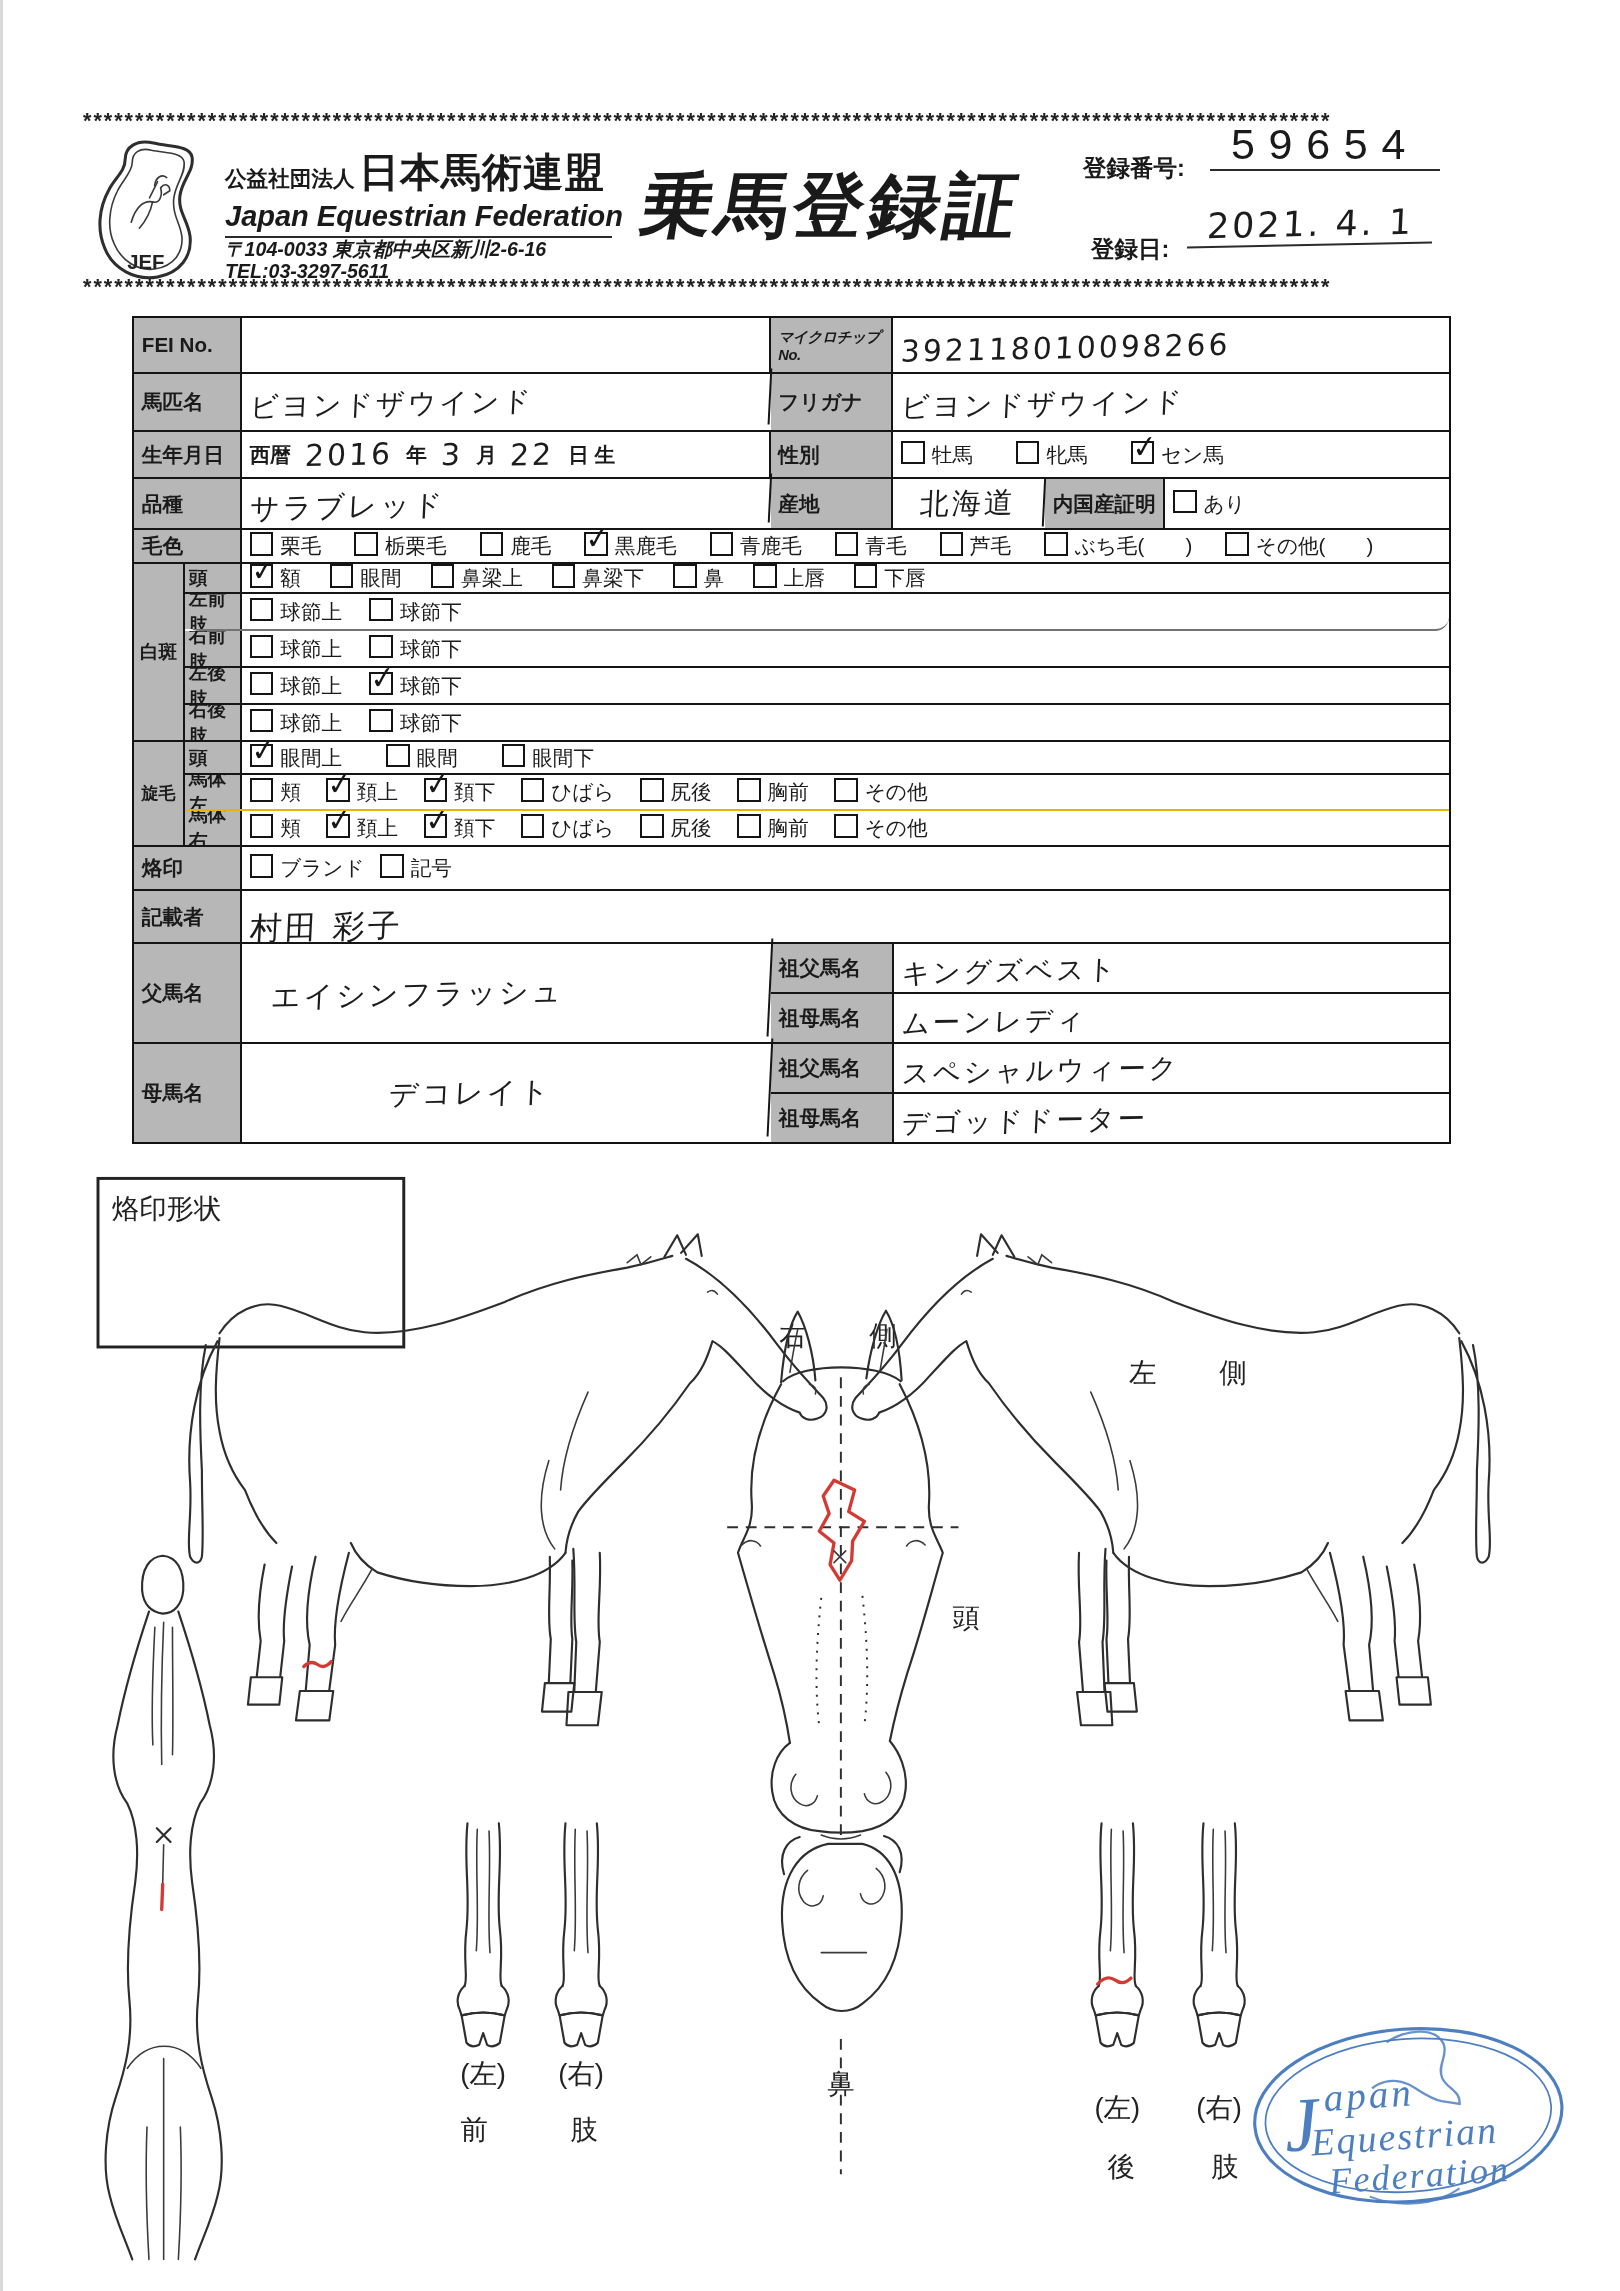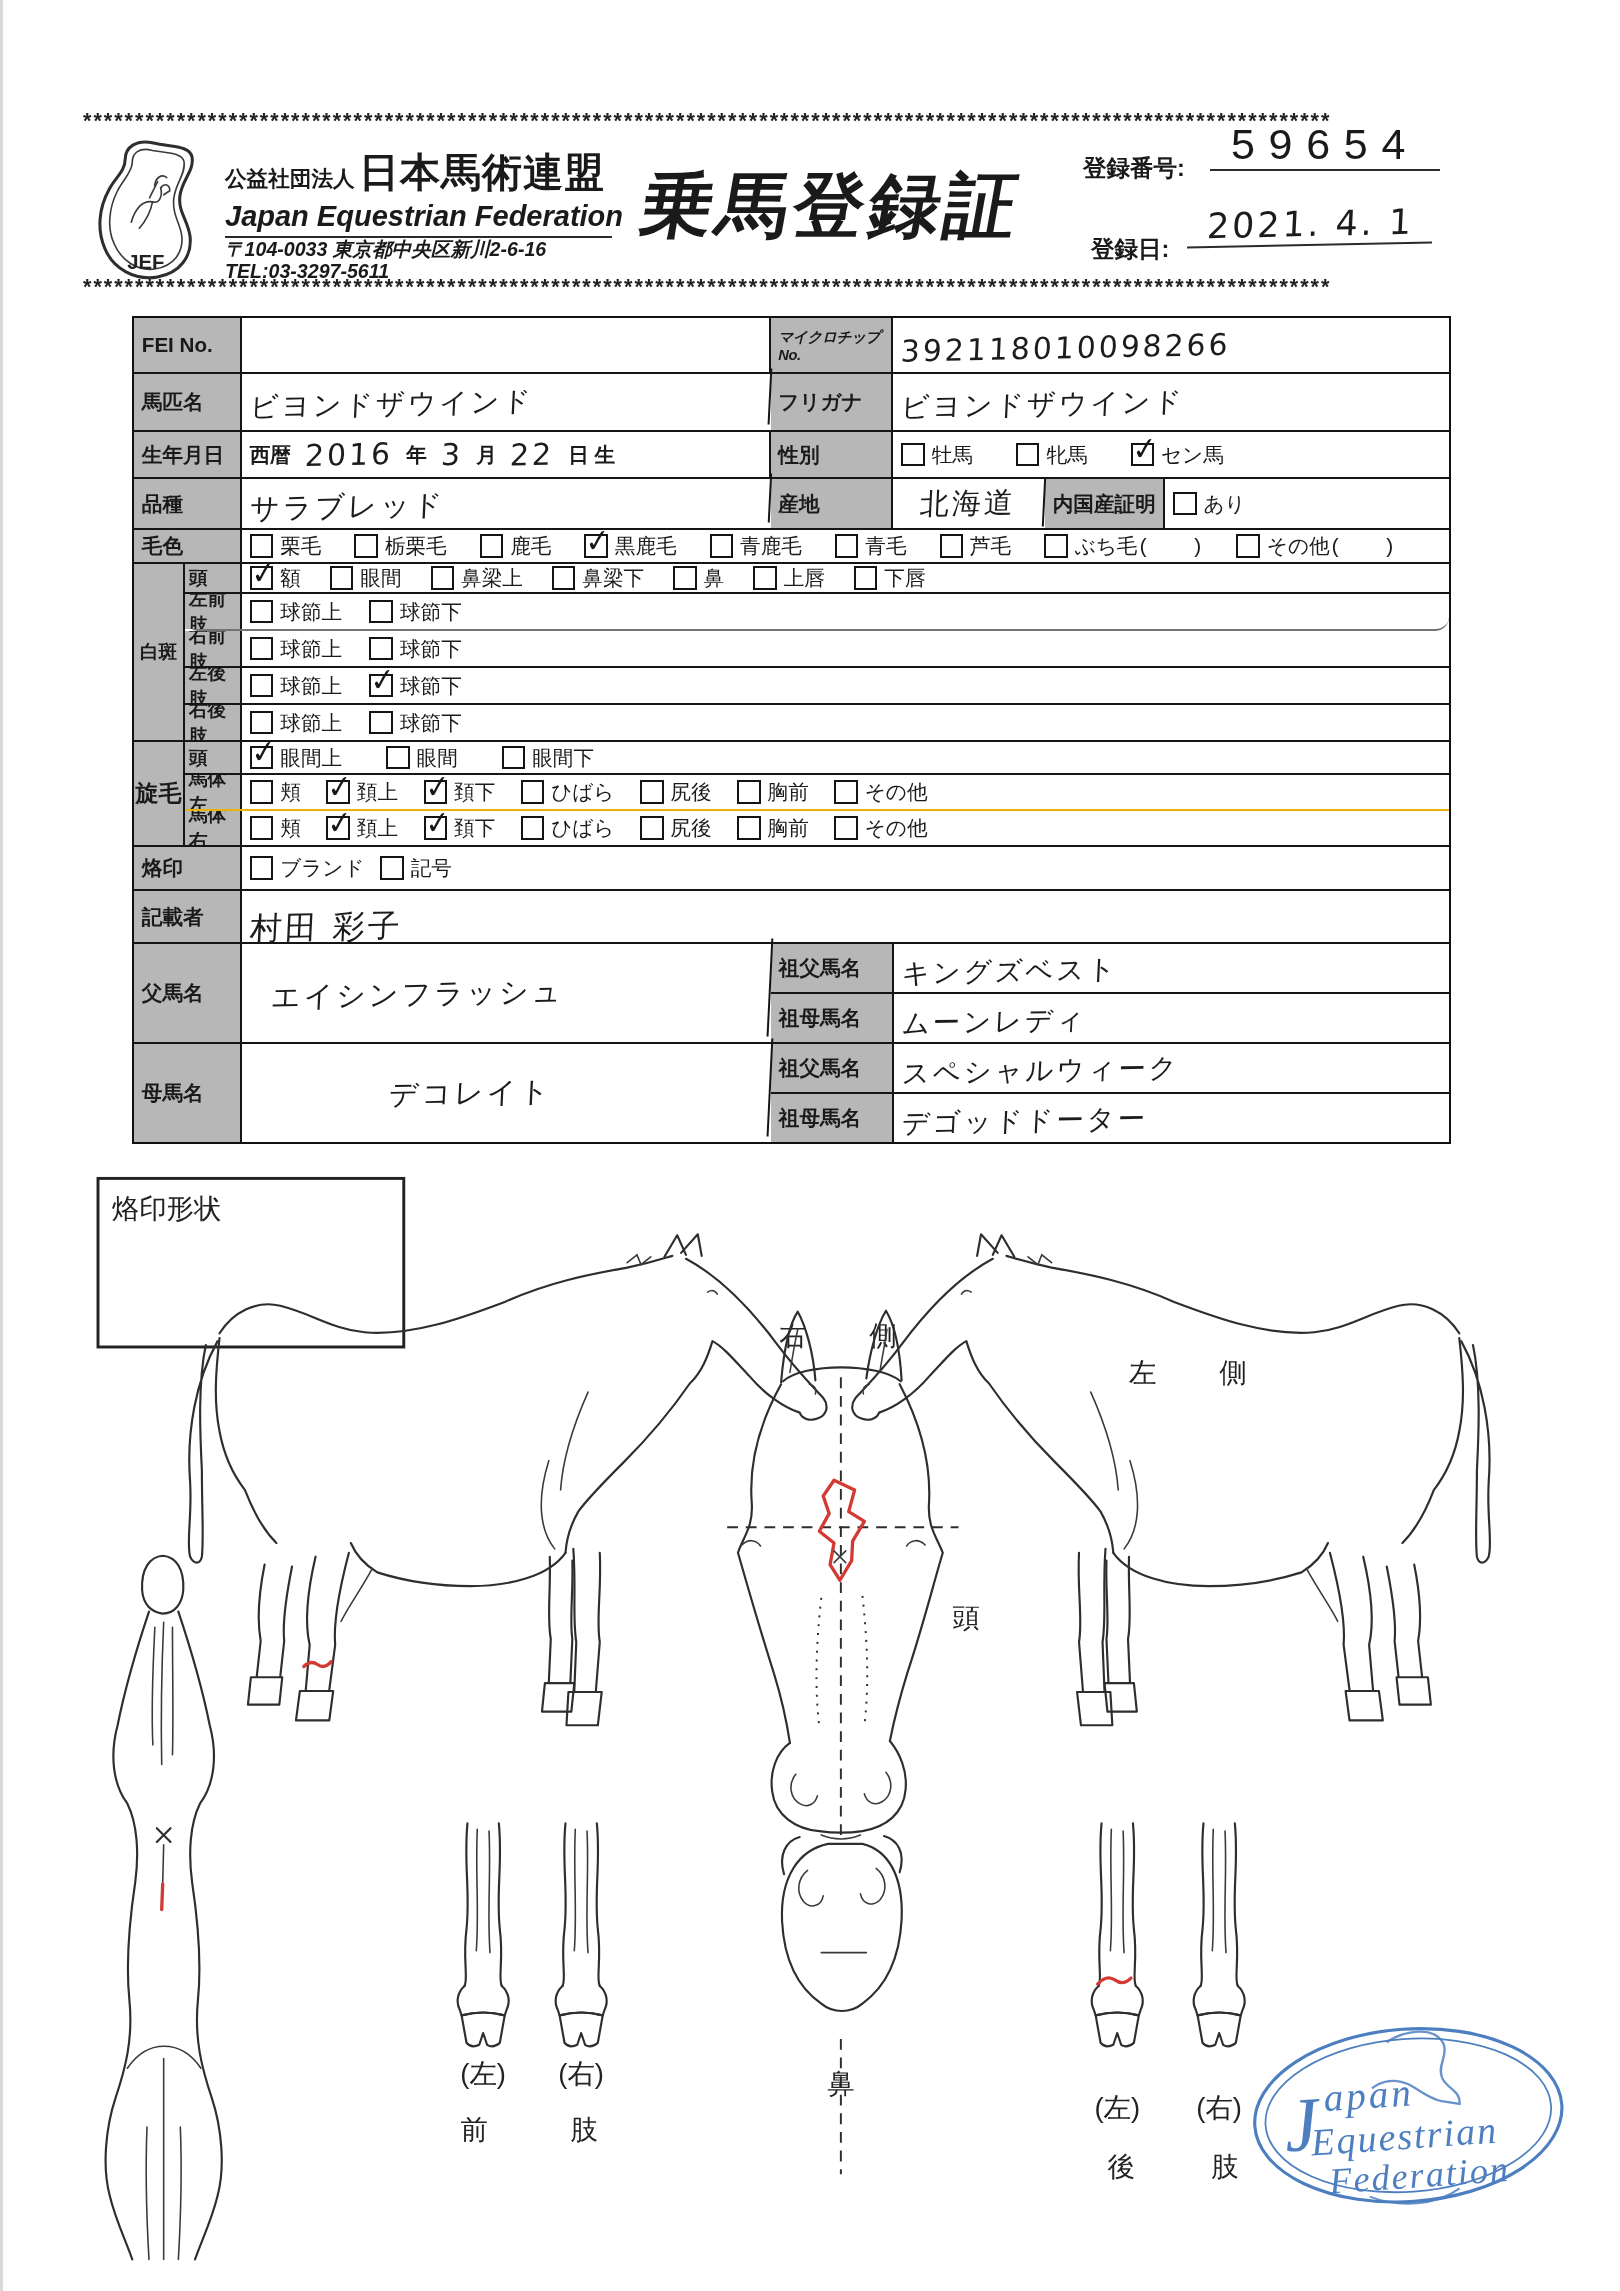--- a/index.html
+++ b/index.html
@@ -28,21 +28,21 @@
   .tbl{position:absolute;left:132px;top:316px;width:1315px;border:2.9px solid #111;background:#fff;}
   .trow{display:flex;border-bottom:2px solid #151515;}
   .trow.last{border-bottom:none;}
   .c{border-right:2px solid #151515;box-sizing:border-box;display:flex;align-items:center;
      padding-left:7.8px;overflow:hidden;}
   .c.nr{border-right:none;}
   .g{background:#b7b7b7;font-weight:700;font-size:20.6px;}
   .c.center{justify-content:center;padding-left:0;}
   .sub{font-size:18.6px;padding-left:3.9px;}
   .opts{display:flex;align-items:center;}
-  .opt{display:inline-flex;align-items:center;white-space:nowrap;font-family:Liberation Mono, monospace;}
+  .opt{display:inline-flex;white-space:nowrap;}
   .cb{width:19.6px;height:19.6px;border:2.2px solid #141414;position:relative;flex:none;margin-right:6.9px;background:#fff;}
   .cb.on::after{content:"\2713";position:absolute;left:-1px;top:-13.7px;font-size:30px;color:#161616;
                 transform:rotate(-10deg) skewX(-6deg);font-family:"DejaVu Sans",sans-serif;}
   .olb{font-size:20.6px;}
   .birth{display:flex;align-items:center;gap:13.7px;}
   .birth .p{font-size:20.6px;font-weight:700;}
   .birth .hand{font-size:30px;}
 
   
   .diag{position:absolute;left:0;top:1137px;}
@@ -283,21 +283,21 @@
               <span class="opt">
                 <span class="cb"></span>
                 <span class="olb">球節下</span>
               </span>
             </div>
         </div>
       </div>
     </div>
 
     <div class="trow" style="height:103px;">
-      <div class="c g center" style="width:51px;font-size:23px;">旋毛</div>
+      <div class="c g center" style="width:51px;font-size:17px;">旋毛</div>
       <div style="width:1264px;display:flex;flex-direction:column;">
         <div style="display:flex;height:34px;border-bottom:2px solid #151515;">
           <div class="c g sub" style="width:57px;">頭</div>
           <div class="c nr opts" style="width:1151px;gap:44px;">
               <span class="opt">
                 <span class="cb on"></span>
                 <span class="olb">眼間上</span>
               </span>
               <span class="opt">
                 <span class="cb"></span>

